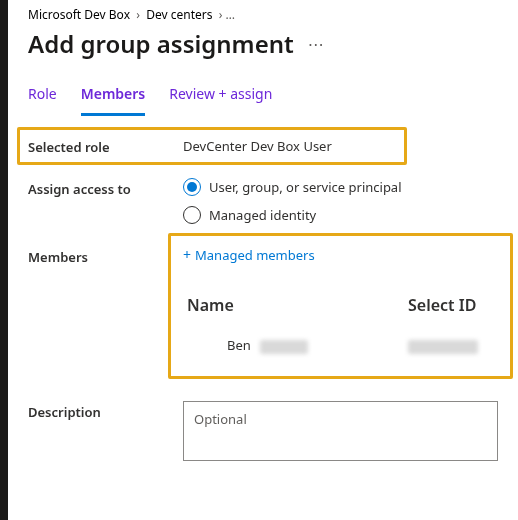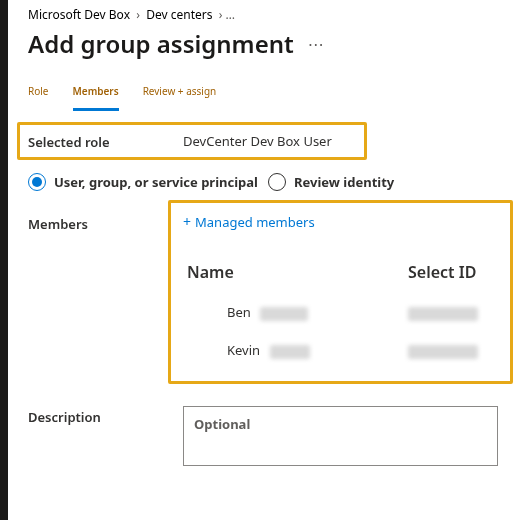--- a/index.html
+++ b/index.html
@@ -43,22 +43,22 @@
       line-height: 1;
     }
     .tabs {
       display: flex;
       gap: 24px;
       padding: 0 20px;
       border-bottom: none;
     }
     .tab {
       padding: 6px 0 10px 0;
-      font-size: 10px;
-      color: #a16207;
+      font-size: 14px;
+      color: #6d28d9;
       cursor: pointer;
       border-bottom: 3px solid transparent;
       text-align: center;
     }
     .tab.active {
       font-weight: 600;
       border-bottom-color: #0078d4;
     }
     .content {
       padding: 20px 20px 0 20px;
@@ -80,21 +80,21 @@
       border: 3px solid #e6a817;
       border-radius: 2px;
       padding: 6px 8px;
       margin: -9px -11px;
     }
     .selected-role-row {
       display: flex;
       align-items: center;
     }
     .selected-role-row .row-label { width: 155px; }
-    .radio-group { display: flex; flex-direction: row; gap: 10px; font-weight: bold; }
+    .radio-group { display: flex; flex-direction: column; gap: 10px; }
     .radio-item {
       display: flex;
       align-items: center;
       gap: 8px;
       cursor: pointer;
     }
     .radio {
       width: 18px; height: 18px;
       border: 1px solid #323130;
       border-radius: 50%;
@@ -155,21 +155,20 @@
       vertical-align: middle;
     }
     .desc-input {
       width: 100%;
       min-height: 60px;
       border: 1px solid #8a8886;
       padding: 8px 10px;
       font-family: inherit;
       font-size: 13px;
       resize: none;
-      font-weight: bold;
     }
     .desc-input::placeholder { color: #605e5c; }
   </style>
 </head>
 <body>
 
 <div class="dark-edge"></div>
 
 <div class="breadcrumb">
   <a>Microsoft Dev Box</a>
@@ -185,38 +184,39 @@
 
 <div class="tabs">
   <div class="tab">Role</div>
   <div class="tab active">Members</div>
   <div class="tab">Review + assign</div>
 </div>
 
 <div class="content">
 
   <div class="row">
-    <div class="highlight-gold" style="width:350px;">
+    <div class="highlight-gold" style="width:390px;">
       <div class="selected-role-row">
         <div class="row-label">Selected role</div>
         <div>DevCenter Dev Box User</div>
       </div>
     </div>
   </div>
 
   <div class="row">
+    <div class="row-label">Assign access to</div>
     <div class="row-value">
       <div class="radio-group">
         <div class="radio-item">
           <span class="radio checked"></span>
           <span>User, group, or service principal</span>
         </div>
         <div class="radio-item">
           <span class="radio"></span>
-          <span>Review identity</span>
+          <span>Managed identity</span>
         </div>
       </div>
     </div>
   </div>
 
   <div class="row">
     <div class="row-label">Members</div>
     <div class="row-value">
       <div class="members-block">
         <div class="select-members-link">
@@ -228,27 +228,20 @@
             <div class="col-name">Name</div>
             <div class="col-objid">Select ID</div>
           </div>
           <div class="members-row">
             <div class="col-name">
               <span>Ben</span>
               <span class="blur-pill" style="width:48px;margin-left:6px;"></span>
             </div>
             <div class="col-objid"><span class="blur-pill" style="width:70px;"></span></div>
           </div>
-          <div class="members-row">
-            <div class="col-name">
-              <span>Kevin</span>
-              <span class="blur-pill" style="width:40px;margin-left:6px;"></span>
-            </div>
-            <div class="col-objid"><span class="blur-pill" style="width:70px;"></span></div>
-          </div>
         </div>
       </div>
     </div>
   </div>
 
   <div class="row">
     <div class="row-label">Description</div>
     <div class="row-value">
       <textarea class="desc-input" placeholder="Optional" style=""></textarea>
     </div>

